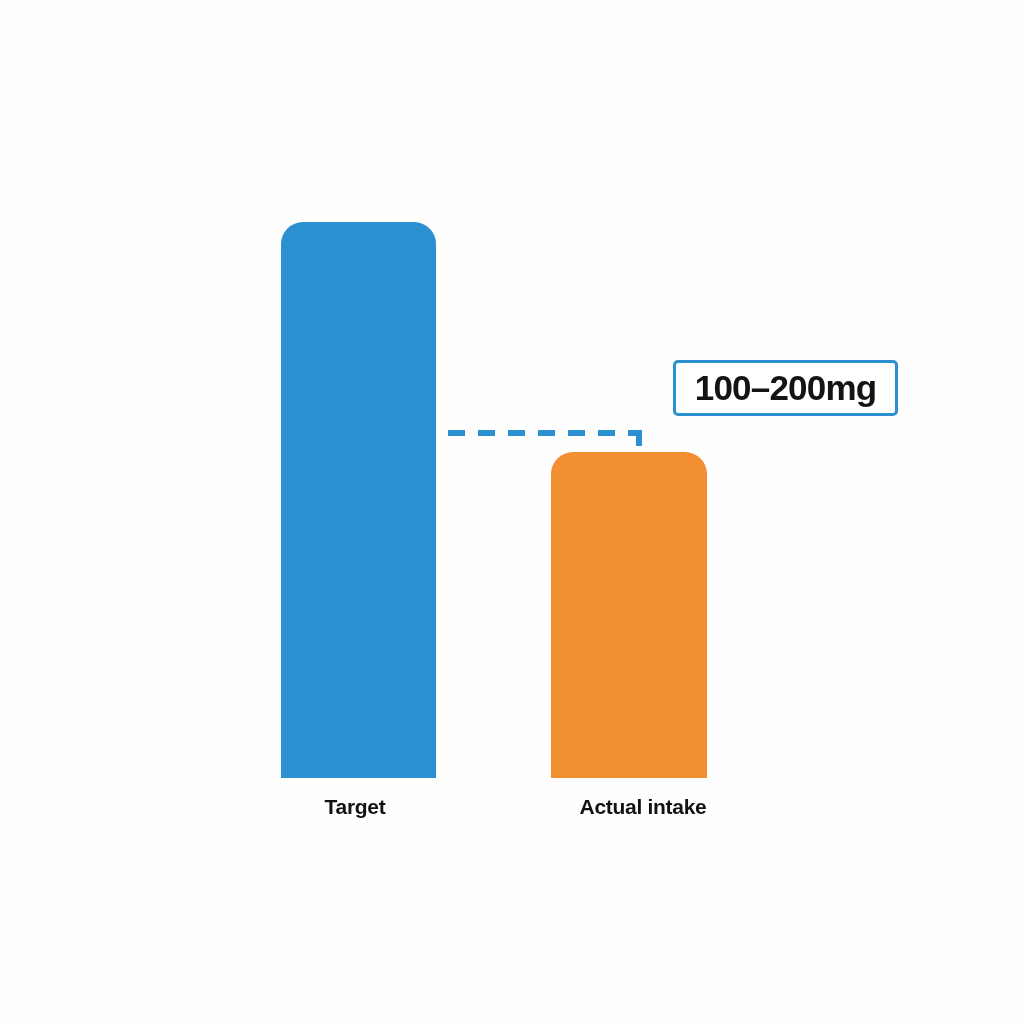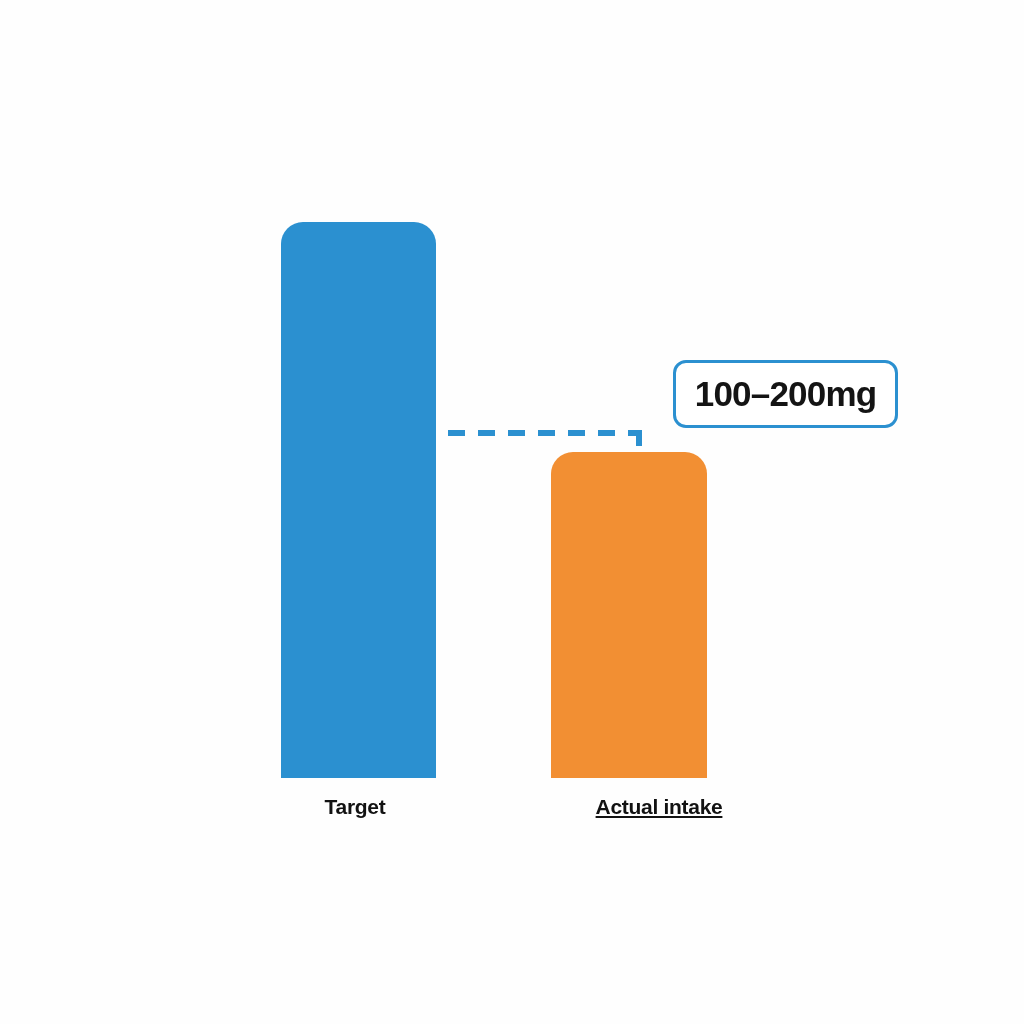--- a/index.html
+++ b/index.html
@@ -46,41 +46,41 @@
     position: absolute;
     font-size: 21px;
     font-weight: bold;
     color: #121212;
     letter-spacing: -0.3px;
     text-align: center;
     white-space: nowrap;
     transform: translateX(-50%);
   }
   #label-target { left: 355px; top: 795px; }
-  #label-actual { left: 659px; top: 795px; text-decoration: underline; }
+  #label-actual { left: 643px; top: 795px; }
 
   
   #connector {
     position: absolute;
     left: 440px;
     top: 415px;
     width: 215px;
     height: 45px;
   }
 
   
   #callout-box {
     position: absolute;
     left: 673px;
     top: 360px;
     width: 225px;
-    height: 68px;
+    height: 56px;
     box-sizing: border-box;
     border: 3px solid #2B90D0;
-    border-radius: 13px;
+    border-radius: 5px;
     background: #FFFFFF;
     display: flex;
     align-items: center;
     justify-content: center;
   }
   #callout-text {
     font-size: 35px;
     font-weight: bold;
     color: #141414;
     letter-spacing: -0.8px;

